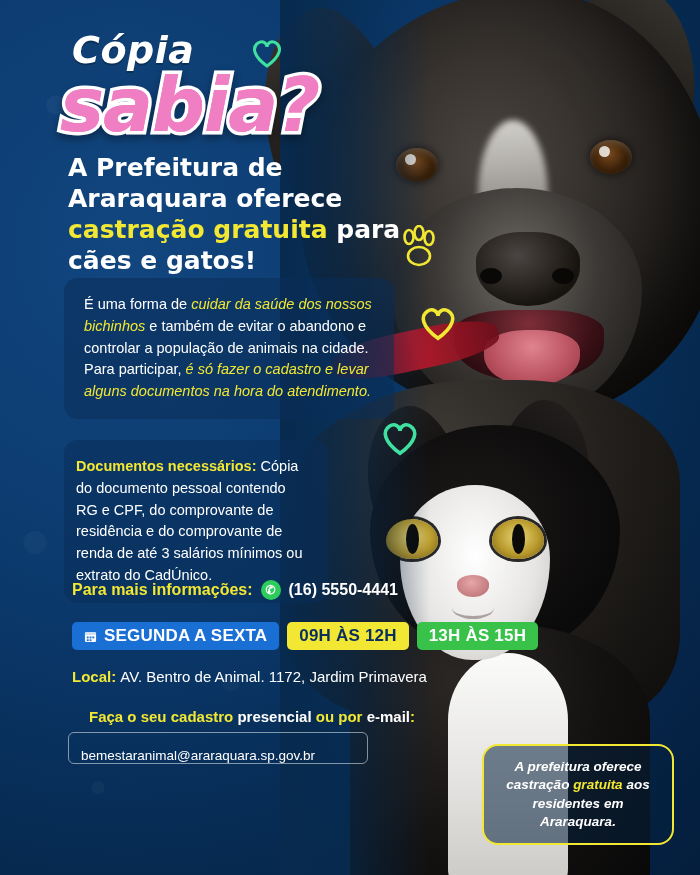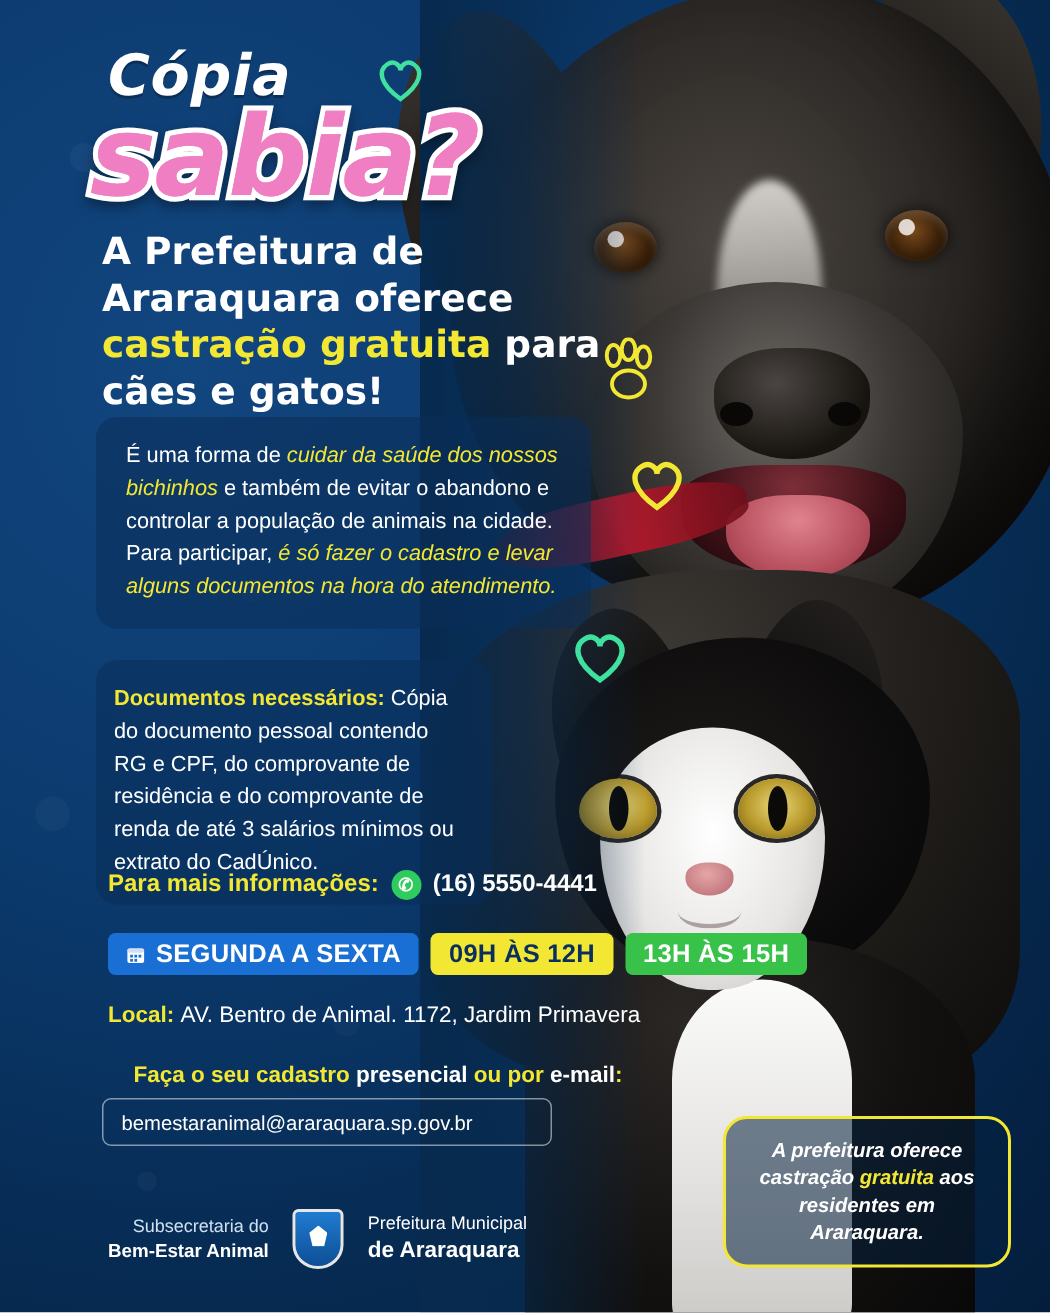--- a/index.html
+++ b/index.html
@@ -293,21 +293,21 @@
     position: absolute; left: 72px; top: 708px;
     font-size: 15px; color: #f2e733; font-weight: bold; margin-left: 17px;
   }
   .cad-white { color: #ffffff; }
 
   .email-box {
     position: absolute; left: 68px; top: 732px;
     width: 300px; height: 32px;
     border: 1.5px solid rgba(255,255,255,.5);
     border-radius: 6px;
-    display: flex; align-items: center;
+    display: flex; align-items: flex-end;
     padding: 0 12px;
     color: #ffffff; font-size: 13.5px;
   }
 
   
   .footer { position: absolute; left: 72px; top: 806px; display: flex; align-items: center; gap: 16px; }
   .sub-text { color: #cfe0f2; font-size: 12px; line-height: 1.35; text-align: right; }
   .sub-text b { color: #ffffff; font-size: 12.5px; }
   .crest {
     width: 34px; height: 40px;
@@ -445,30 +445,19 @@
     </div>
 
     <div class="cadastro-line">
       <span>Faça o seu cadastro </span><span class="cad-white">presencial</span><span> ou por </span><span class="cad-white">e-mail</span><span>:</span>
     </div>
 
     <div class="email-box">
       <span>bemestaranimal@araraquara.sp.gov.br</span>
     </div>
 
-    <div class="footer">
-      <div class="sub-text">
-        <div>Subsecretaria do</div>
-        <b>Bem-Estar Animal</b>
-      </div>
-      <div class="crest"></div>
-      <div class="pm-text">
-        <div>Prefeitura Municipal</div>
-        <b>de Araraquara</b>
-      </div>
-    </div>
 
     <div class="callout">
       <span>A prefeitura oferece castração </span><span class="y">gratuita</span><span> aos residentes em Araraquara.</span>
     </div>
 
   </div>
 </div>
 
 </body></html>

